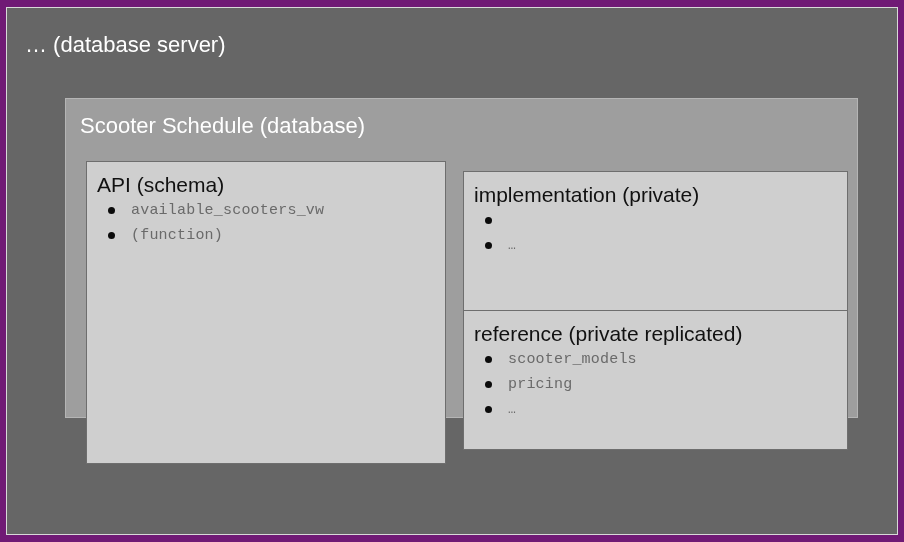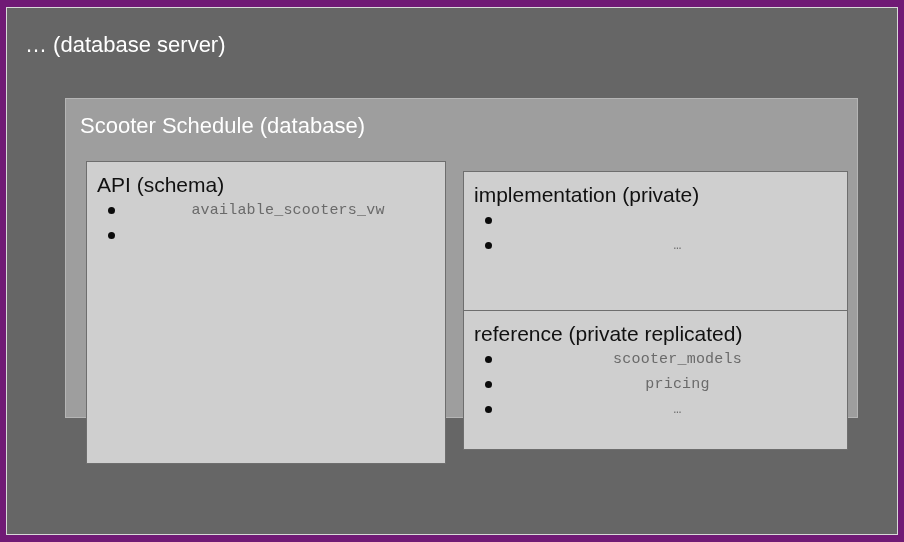--- a/index.html
+++ b/index.html
@@ -81,21 +81,20 @@
     line-height: 25px;
     font-weight: normal;
     color: #111111;
     white-space: nowrap;
   }
 
   .item-list {
     list-style: none;
     margin: 2px 0 0 0;
     padding: 0;
-    text-align: center;
   }
   .item-row {
     position: relative;
     padding: 0 0 0 44px;
     margin: 0 0 1px 0;
     min-height: 24px;
   }
   .bullet {
     position: absolute;
     left: 21px;
@@ -147,20 +146,21 @@
 
       <div class="panel panel-api">
         <div class="panel-title">API (schema)</div>
         <ul class="item-list">
           <li class="item-row">
             <span class="bullet"></span>
             <span class="item-name">available_scooters_vw</span>
           </li>
           <li class="item-row">
             <span class="bullet"></span>
+            <span class="item-kind">(function)</span>
           </li>
         </ul>
       </div>
 
       <div class="panel panel-impl">
         <div class="panel-title">implementation (private)</div>
         <ul class="item-list">
           <li class="item-row">
             <span class="bullet"></span>
           </li>

